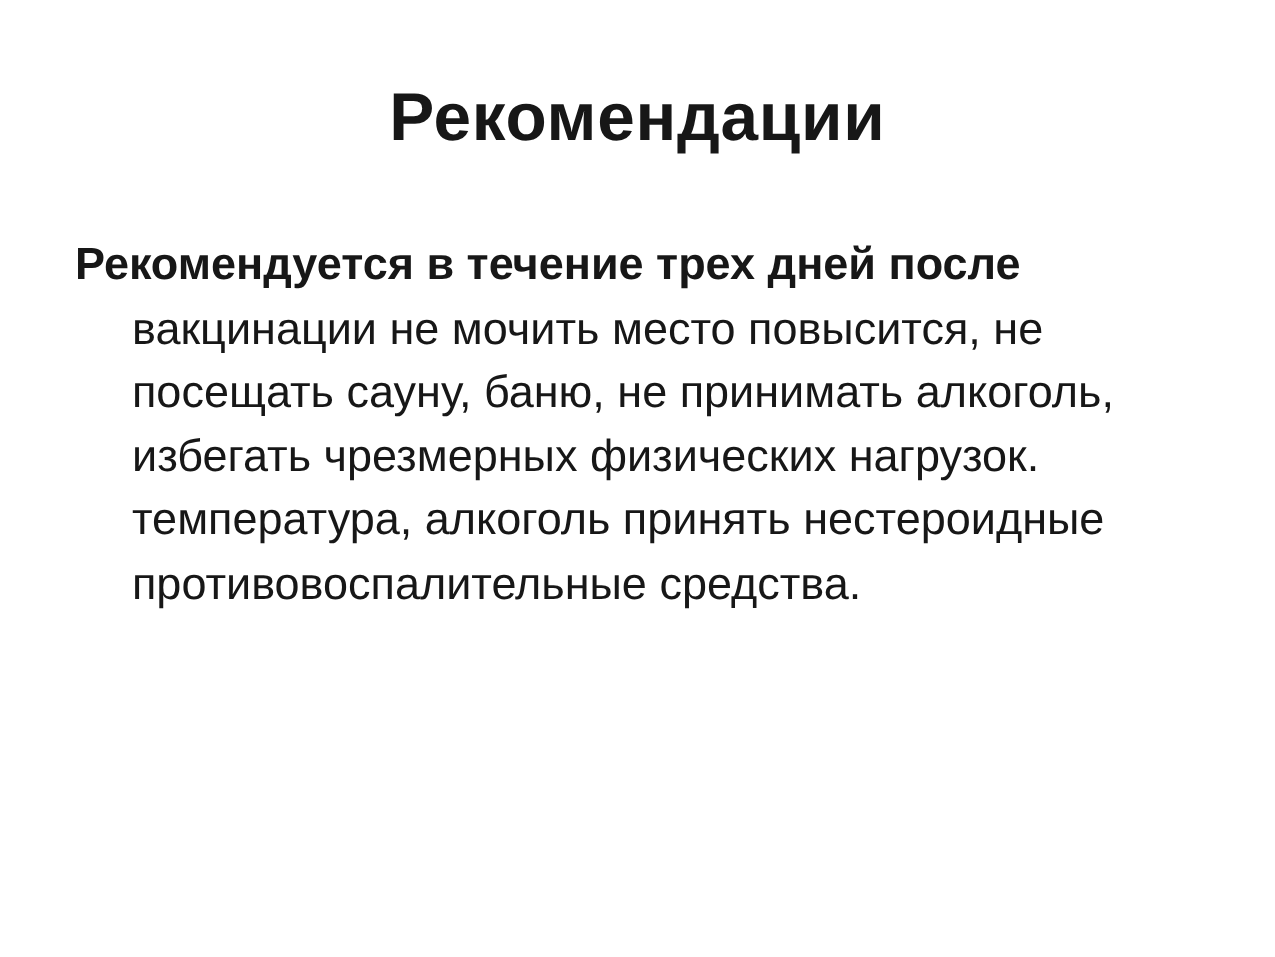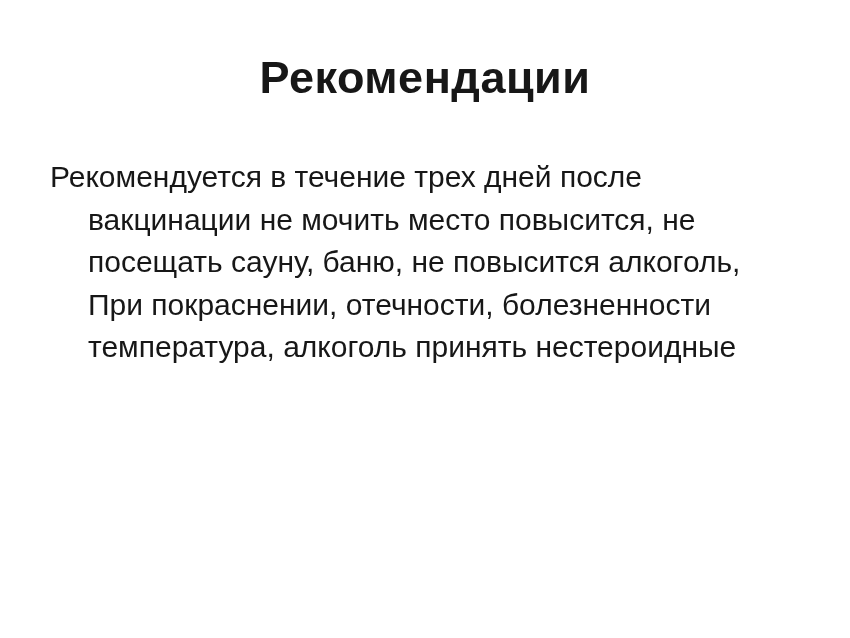--- a/index.html
+++ b/index.html
@@ -32,28 +32,30 @@
     padding-right: 20px;
     font-size: 30px;
     line-height: 42.5px;
     color: #171717;
   }
   .body-line {
     white-space: nowrap;
   }
   .body-line.first {
     margin-left: -38px; 
+    font-weight: bold;
   }
 </style>
 </head>
 <body>
 
 <div class="slide">
   <h1 class="slide-title">Рекомендации</h1>
 
   <div class="body-text">
     <div class="body-line first">Рекомендуется в течение трех дней после</div>
     <div class="body-line">вакцинации не мочить место повысится, не</div>
-    <div class="body-line">посещать сауну, баню, не повысится алкоголь,</div>
-    <div class="body-line">При покраснении, отечности, болезненности</div>
+    <div class="body-line">посещать сауну, баню, не принимать алкоголь,</div>
+    <div class="body-line">избегать чрезмерных физических нагрузок.</div>
     <div class="body-line">температура, алкоголь принять нестероидные</div>
+    <div class="body-line">противовоспалительные средства.</div>
   </div>
 </div>
 
 </body></html>

